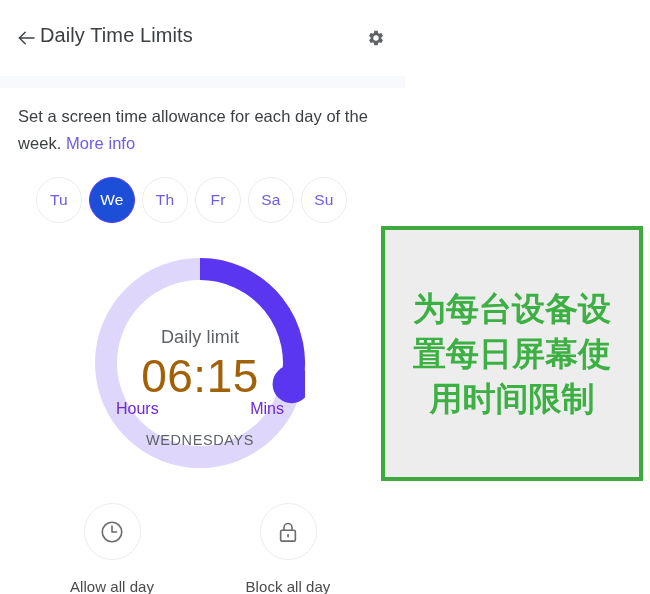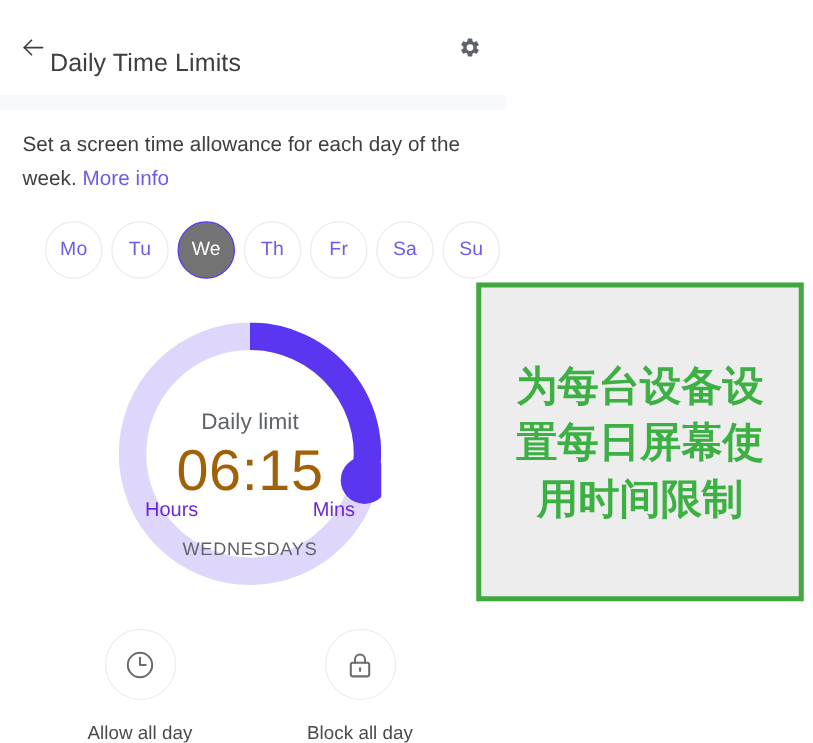--- a/index.html
+++ b/index.html
@@ -39,21 +39,20 @@
   }
   #page-title {
     position: absolute;
     left: 40px;
     top: 24px;
     font-size: 20px;
     letter-spacing: 0.1px;
     color: #3c4043;
     font-weight: 400;
     white-space: nowrap;
-    margin-top: 16px;
   }
   #settings-button {
     position: absolute;
     left: 366px;
     top: 28px;
     width: 20px;
     height: 20px;
     display: flex;
     align-items: center;
     justify-content: center;
@@ -102,21 +101,21 @@
     display: flex;
     align-items: center;
     justify-content: center;
     font-size: 15.5px;
     color: #6c5ce7;
     background: #ffffff;
     cursor: pointer;
     letter-spacing: 0.2px;
   }
   .day-chip.selected {
-    background: #737373;
+    background: #1d4ed8;
     border-color: #5b36f0;
     color: #ffffff;
   }
 
   
   #time-dial {
     position: absolute;
     left: 95px;
     top: 258px;
     width: 210px;
@@ -238,21 +237,20 @@
     </svg>
   </div>
 </div>
 <div id="header-underline"></div>
 
 <div id="description">
   <span>Set a screen time allowance for each day of the week. </span><a id="more-info-link">More info</a>
 </div>
 
 <div id="day-selector">
-  <div class="day-chip">Mo</div>
   <div class="day-chip">Tu</div>
   <div class="day-chip selected">We</div>
   <div class="day-chip">Th</div>
   <div class="day-chip">Fr</div>
   <div class="day-chip">Sa</div>
   <div class="day-chip">Su</div>
 </div>
 
 <div id="time-dial">
   <svg id="dial-svg" width="210" height="250" viewBox="0 0 210 250">

